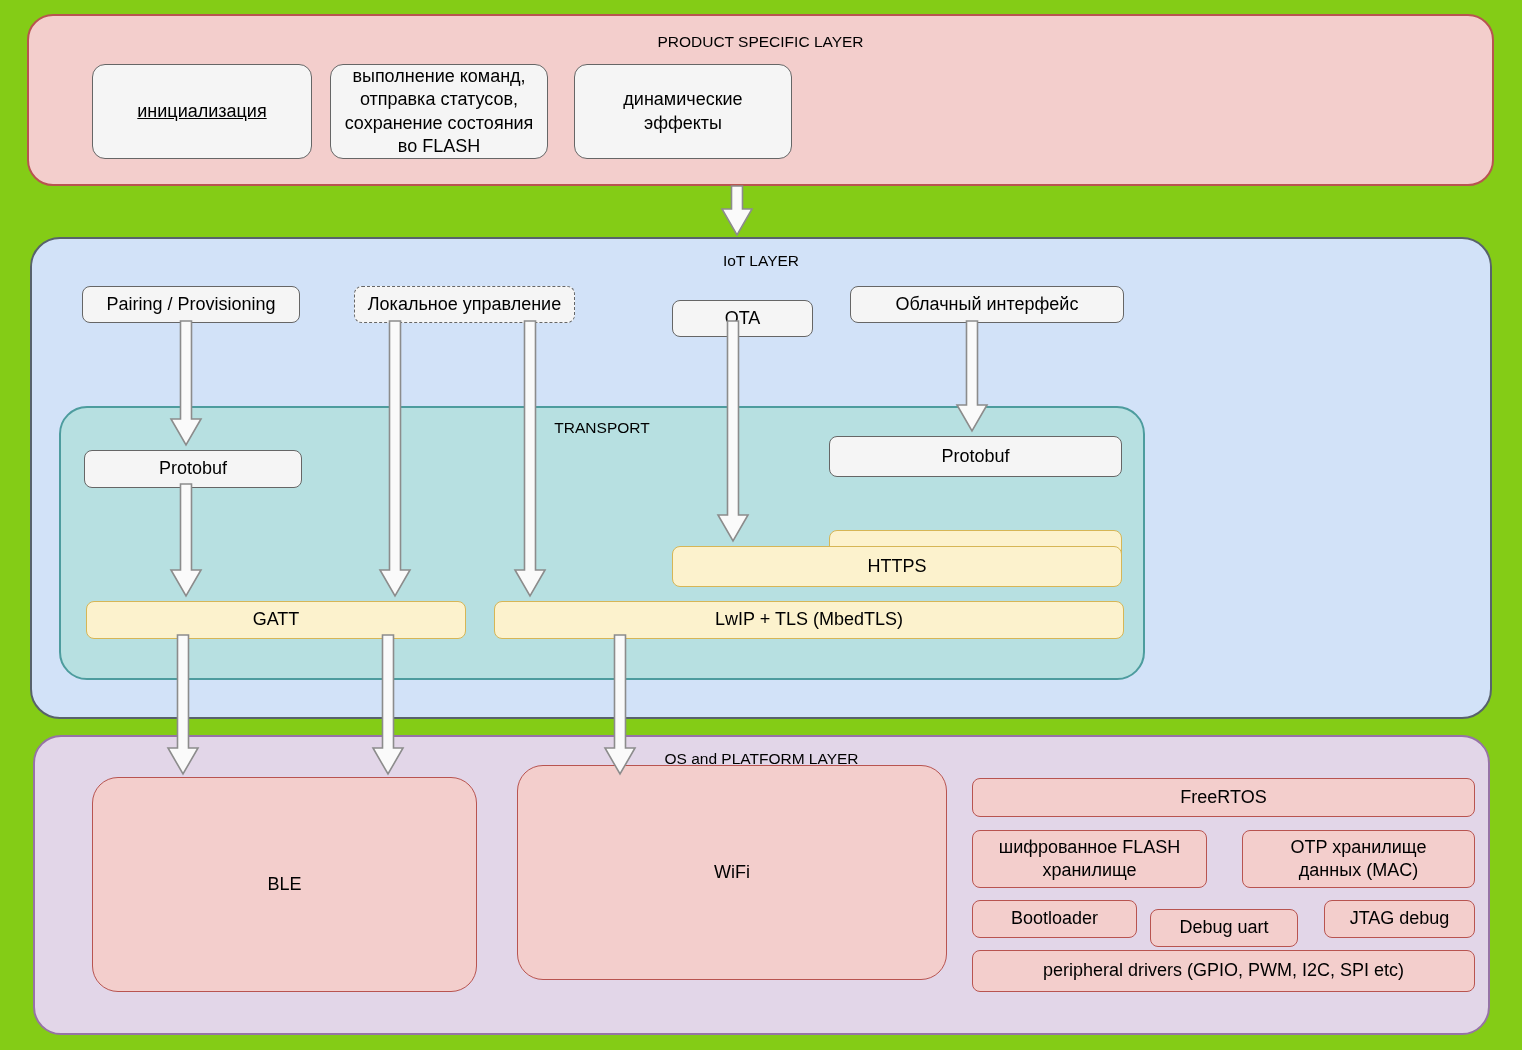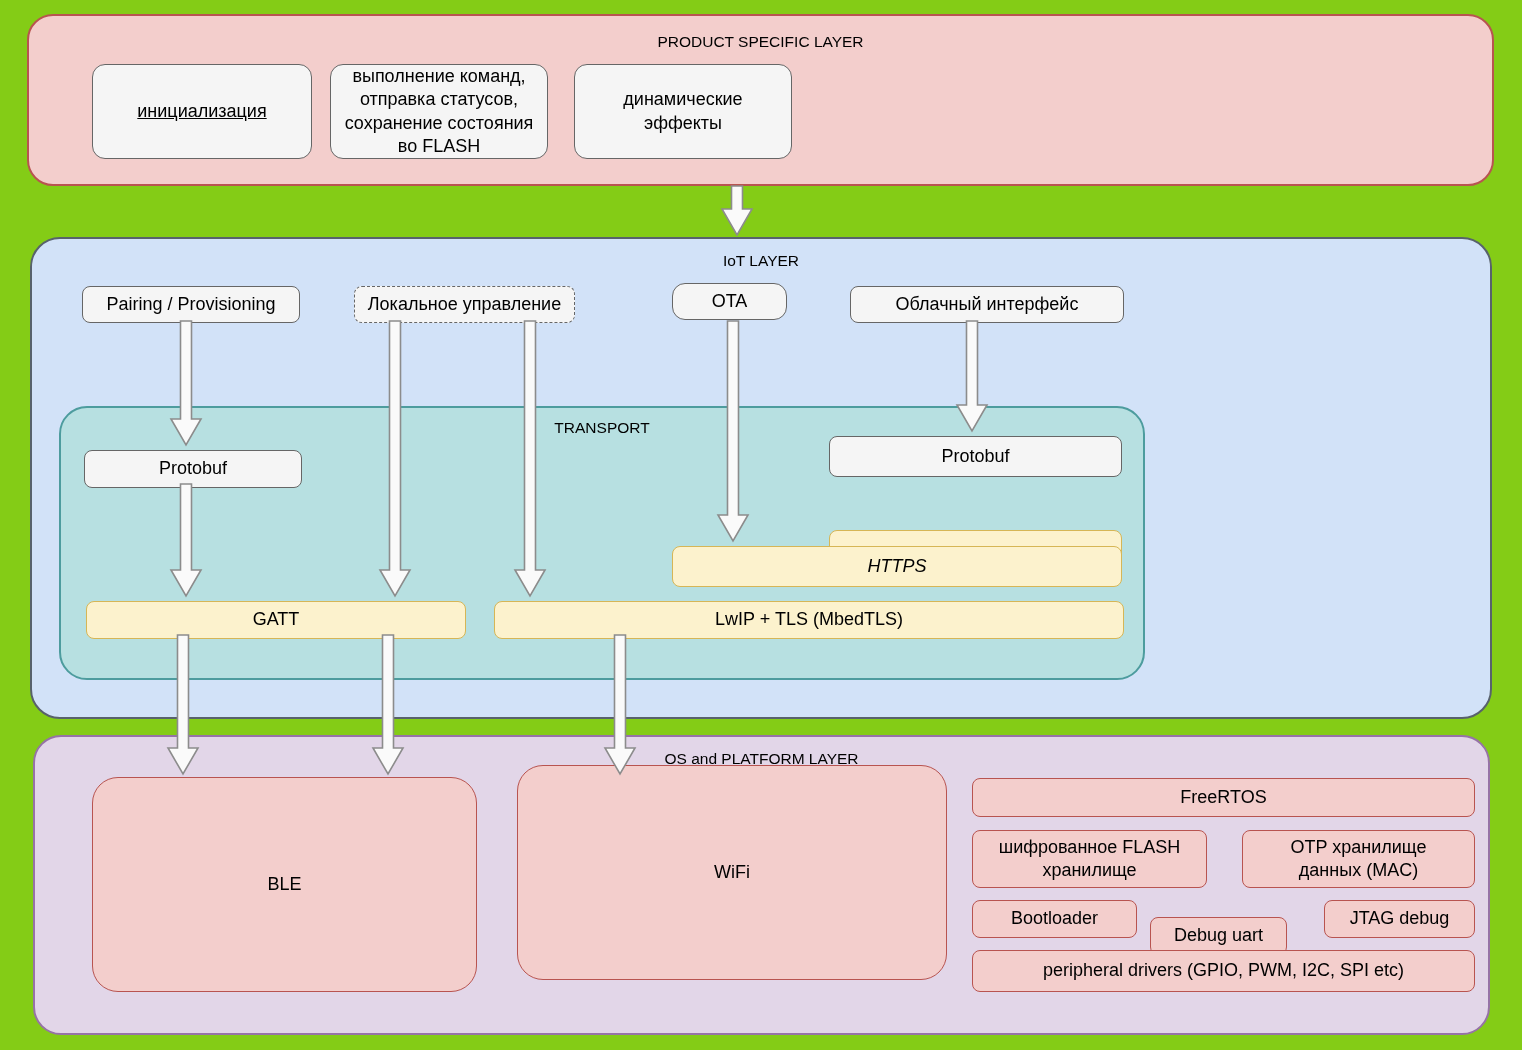--- a/index.html
+++ b/index.html
@@ -37,43 +37,43 @@
     <div class="layer-title" style="top:17px;">PRODUCT SPECIFIC LAYER</div>
     <div class="box gray r13" style="left:63px;top:48px;width:220px;height:95px;text-decoration:underline;">инициализация</div>
     <div class="box gray r13" style="left:301px;top:48px;width:218px;height:95px;">выполнение команд, отправка статусов, сохранение состояния во FLASH</div>
     <div class="box gray r13" style="left:545px;top:48px;width:218px;height:95px;">динамические эффекты</div>
   </div>
 
   <div class="layer iot" style="left:30px;top:237px;width:1462px;height:482px;">
     <div class="layer-title" style="top:13px;">IoT LAYER</div>
     <div class="box gray dashed" style="left:322px;top:47px;width:221px;height:37px;">Локальное управление</div>
     <div class="box gray" style="left:50px;top:47px;width:218px;height:37px;">Pairing / Provisioning</div>
-    <div class="box gray" style="left:640px;top:44px;width:115px;height:37px;border-radius:13px;">OTA</div>
+    <div class="box gray" style="left:640px;top:61px;width:141px;height:37px;">OTA</div>
     <div class="box gray" style="left:818px;top:47px;width:274px;height:37px;">Облачный интерфейс</div>
 
     <div class="layer transport" style="left:27px;top:167px;width:1086px;height:274px;">
       <div class="layer-title" style="top:11px;">TRANSPORT</div>
       <div class="box gray" style="left:23px;top:42px;width:218px;height:38px;">Protobuf</div>
       <div class="box gray" style="left:768px;top:28px;width:293px;height:41px;">Protobuf</div>
       <div class="box yellow" style="left:768px;top:83px;width:293px;height:56px;margin-top:39px;">MQTT v3</div>
-      <div class="box yellow" style="left:611px;top:138px;width:450px;height:41px;font-style:italic;">HTTPS</div>
+      <div class="box yellow" style="left:611px;top:138px;width:450px;height:41px;">HTTPS</div>
       <div class="box yellow" style="left:25px;top:193px;width:380px;height:38px;">GATT</div>
       <div class="box yellow" style="left:433px;top:193px;width:630px;height:38px;">LwIP + TLS (MbedTLS)</div>
     </div>
   </div>
 
   <div class="layer os" style="left:33px;top:735px;width:1457px;height:300px;">
     <div class="layer-title" style="top:13px;">OS and PLATFORM LAYER</div>
     <div class="box pink r26" style="left:57px;top:40px;width:385px;height:215px;">BLE</div>
     <div class="box pink r26" style="left:482px;top:28px;width:430px;height:215px;">WiFi</div>
     <div class="box pink" style="left:937px;top:41px;width:503px;height:39px;">FreeRTOS</div>
     <div class="box pink pad22" style="left:937px;top:93px;width:235px;height:58px;">шифрованное FLASH хранилище</div>
     <div class="box pink pad22" style="left:1207px;top:93px;width:233px;height:58px;">OTP хранилище данных (MAC)</div>
     <div class="box pink" style="left:937px;top:163px;width:165px;height:38px;">Bootloader</div>
-    <div class="box pink" style="left:1115px;top:180px;width:137px;height:38px;">Debug uart</div>
+    <div class="box pink" style="left:1115px;top:172px;width:148px;height:38px;">Debug uart</div>
     <div class="box pink" style="left:1289px;top:163px;width:151px;height:38px;">JTAG debug</div>
     <div class="box pink" style="left:937px;top:213px;width:503px;height:42px;">peripheral drivers (GPIO, PWM, I2C, SPI etc)</div>
   </div>
 
   <svg id="arrows" xmlns="http://www.w3.org/2000/svg" viewBox="0 0 1522 1050">
       <path d="M 731.5 186 L 731.5 209 L 722 209 L 737 235 L 752 209 L 742.5 209 L 742.5 186 Z"></path>
       <path d="M 180.5 321 L 180.5 419 L 171 419 L 186 445 L 201 419 L 191.5 419 L 191.5 321 Z"></path>
       <path d="M 180.5 484 L 180.5 570 L 171 570 L 186 596 L 201 570 L 191.5 570 L 191.5 484 Z"></path>
       <path d="M 389.5 321 L 389.5 570 L 380 570 L 395 596 L 410 570 L 400.5 570 L 400.5 321 Z"></path>
       <path d="M 524.5 321 L 524.5 570 L 515 570 L 530 596 L 545 570 L 535.5 570 L 535.5 321 Z"></path>

